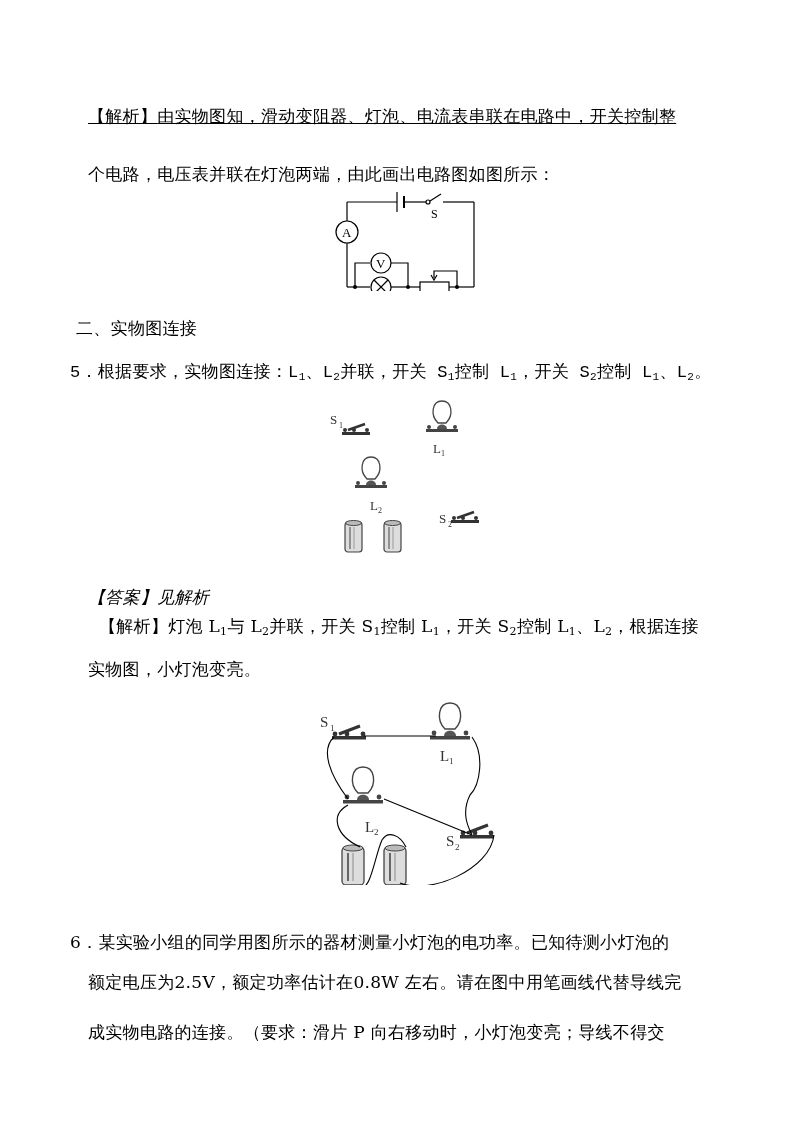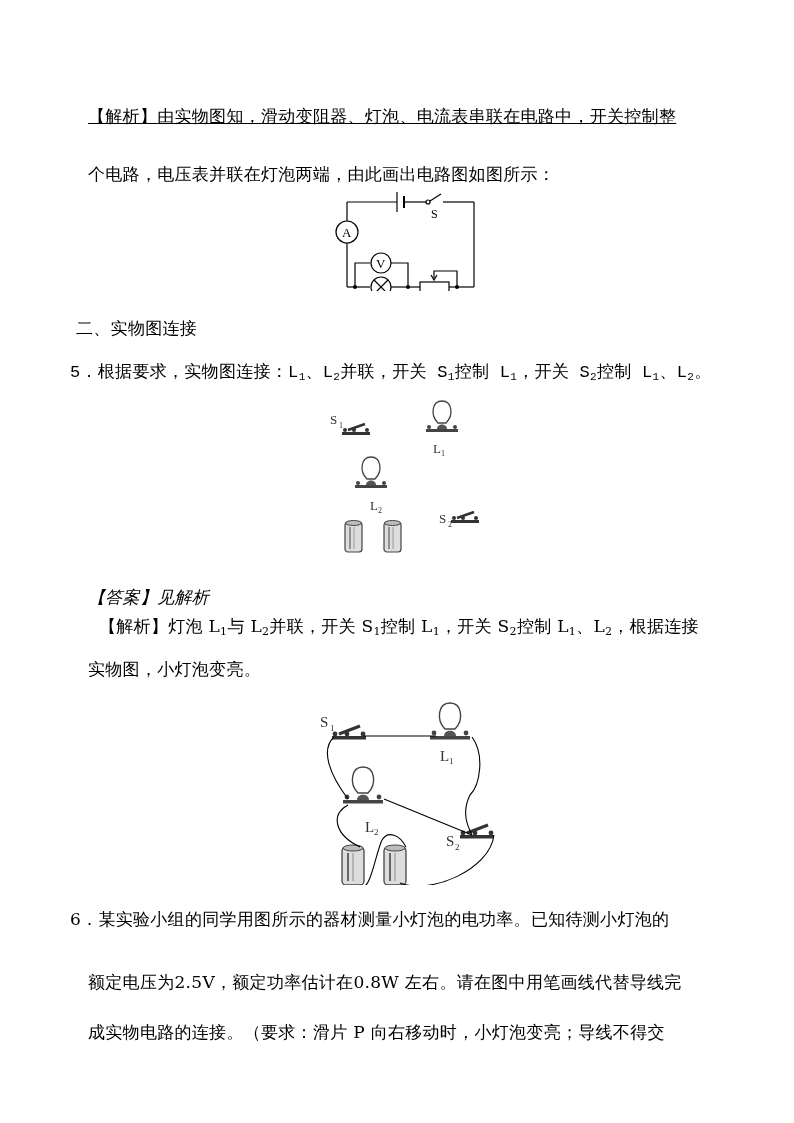--- a/index.html
+++ b/index.html
@@ -159,17 +159,17 @@
     <path d="M54,41 L126,41"></path>
     <path d="M24,42 C10,55 20,80 38,104"></path>
     <path d="M162,42 C175,60 170,90 160,100 C150,120 160,135 162,140"></path>
     <path d="M74,104 L162,140"></path>
     <path d="M38,110 C20,120 25,140 50,152"></path>
     <path d="M50,190 C60,200 65,160 72,145 C78,135 90,140 96,152"></path>
     <path d="M90,188 C120,200 180,175 184,140"></path>
   </g>
 </svg>
 
-<div class="line" style="left:70px; top:908px;text-align:right;">
+<div class="line" style="left:70px; top:931px;text-align:right;">
   <span>6．</span><span>某实验小组的同学用图所示的器材测量小灯泡的电功率。已知待测小灯泡的</span>
 </div>
 <div class="line" style="left:88px; top:955px;margin-top:16px;">额定电压为2.5V，额定功率估计在0.8W 左右。请在图中用笔画线代替导线完</div>
 <div class="line" style="left:88px; top:1001px;margin-top:20px;">成实物电路的连接。（要求：滑片 P 向右移动时，小灯泡变亮；导线不得交</div>
 
 </body></html>

